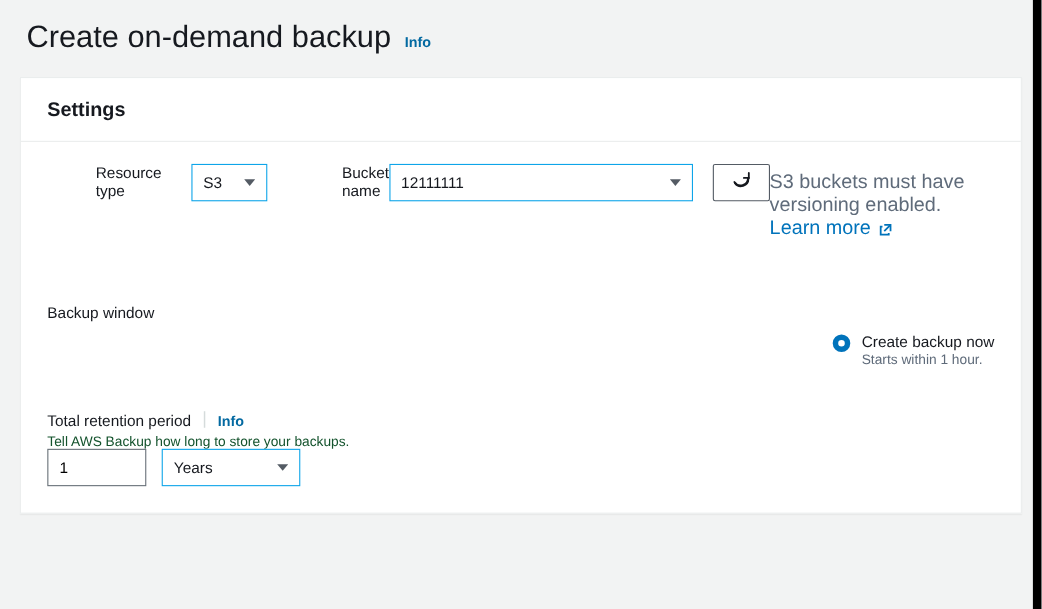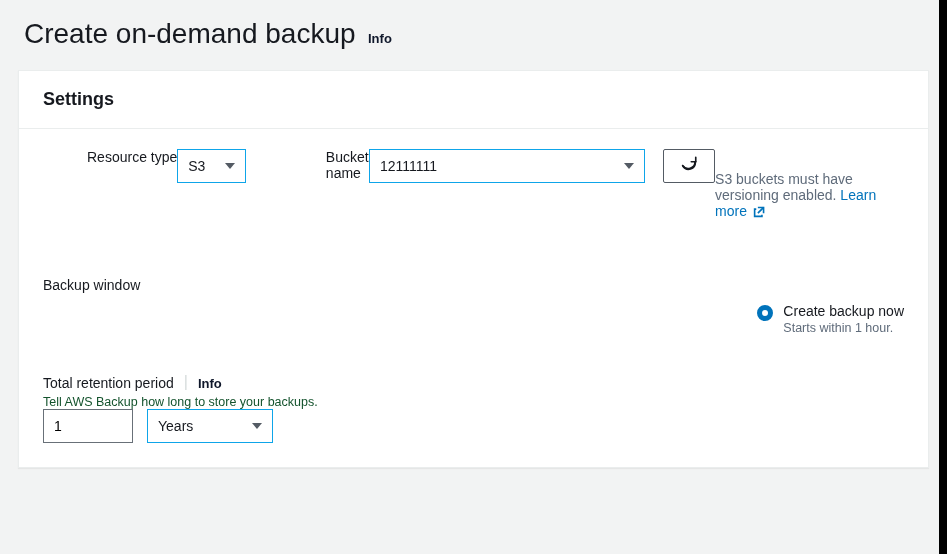--- a/index.html
+++ b/index.html
@@ -26,21 +26,21 @@
     }
     .page-header {
       padding: 18px 24px 20px 24px;
     }
     .page-title {
       font-size: 28px;
       font-weight: 400;
       display: inline-block;
     }
     .info-link {
-      color: #0f172a;
+      color: #0369a1;
       font-size: 13px;
       font-weight: 700;
       margin-left: 8px;
       cursor: pointer;
       vertical-align: middle;
     }
     .panel {
       background: #fff;
       margin: 0 18px 0 18px;
       border: 1px solid #eaeded;
@@ -118,23 +118,23 @@
       cursor: pointer;
       border-radius: 2px;
     }
     .refresh-btn svg {
       width: 18px;
       height: 18px;
       stroke: #16191f;
       fill: none;
     }
     .helper-text {
-      font-size: 14px;
+      font-size: 18px;
       color: #5f6b7a;
-      margin-top: 22px;
+      margin-top: 6px;
     }
     .helper-link {
       color: #0073bb;
       cursor: pointer;
     }
     .ext-icon {
       display: inline-block;
       vertical-align: -2px;
       margin-left: 2px;
     }

